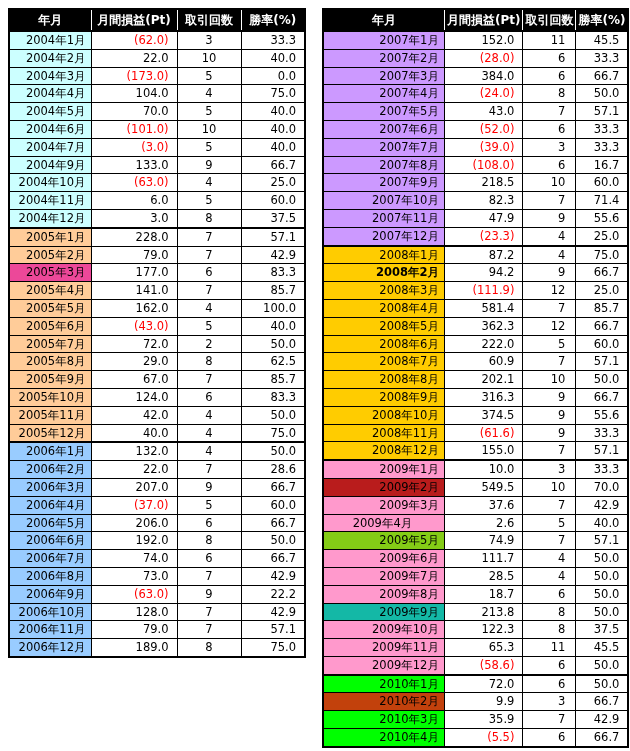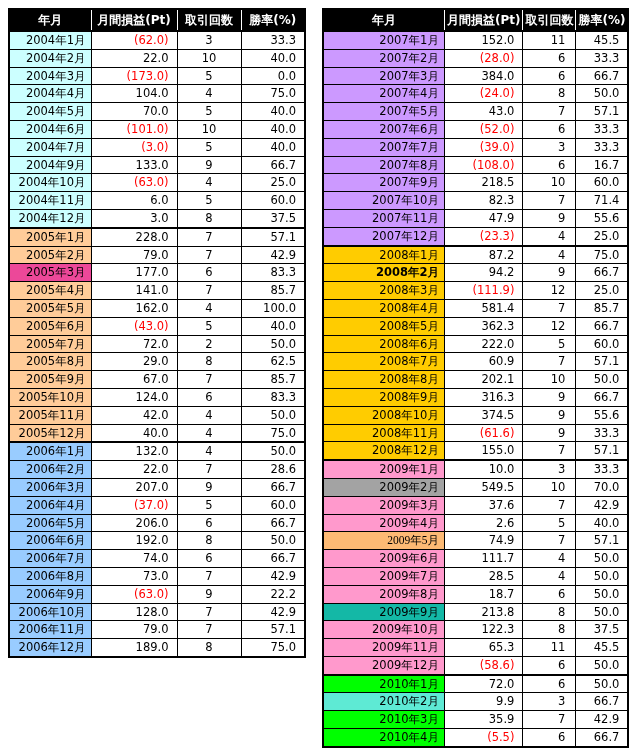--- a/index.html
+++ b/index.html
@@ -421,39 +421,39 @@
           <td class="trades">7</td>
           <td class="win">57.1</td>
         </tr>
         <tr class="ysep">
           <td class="month" style="background: rgb(255, 153, 204);">2009年1月</td>
           <td class="pl">10.0</td>
           <td class="trades">3</td>
           <td class="win">33.3</td>
         </tr>
         <tr>
-          <td class="month" style="background: #a3a3a3;">2009年2月</td>
+          <td class="month" style="background: #b91c1c;">2009年2月</td>
           <td class="pl">549.5</td>
           <td class="trades">10</td>
           <td class="win">70.0</td>
         </tr>
         <tr>
           <td class="month" style="background: rgb(255, 153, 204);">2009年3月</td>
           <td class="pl">37.6</td>
           <td class="trades">7</td>
           <td class="win">42.9</td>
         </tr>
         <tr>
-          <td class="month" style="background: rgb(255, 153, 204);">2009年4月</td>
+          <td class="month" style="background: rgb(255, 153, 204); text-align: center;">2009年4月</td>
           <td class="pl">2.6</td>
           <td class="trades">5</td>
           <td class="win">40.0</td>
         </tr>
         <tr>
-          <td class="month" style="background: #fdba74; font-family: Liberation Serif, serif;">2009年5月</td>
+          <td class="month" style="background: #84cc16;">2009年5月</td>
           <td class="pl">74.9</td>
           <td class="trades">7</td>
           <td class="win">57.1</td>
         </tr>
         <tr>
           <td class="month" style="background: rgb(255, 153, 204);">2009年6月</td>
           <td class="pl">111.7</td>
           <td class="trades">4</td>
           <td class="win">50.0</td>
         </tr>
@@ -493,21 +493,21 @@
           <td class="trades">6</td>
           <td class="win">50.0</td>
         </tr>
         <tr class="ysep">
           <td class="month" style="background: rgb(0, 255, 0);">2010年1月</td>
           <td class="pl">72.0</td>
           <td class="trades">6</td>
           <td class="win">50.0</td>
         </tr>
         <tr>
-          <td class="month" style="background: #5eead4; margin-top: 20px;">2010年2月</td>
+          <td class="month" style="background: #c2410c; margin-top: 20px;">2010年2月</td>
           <td class="pl">9.9</td>
           <td class="trades">3</td>
           <td class="win">66.7</td>
         </tr>
         <tr>
           <td class="month" style="background: rgb(0, 255, 0);">2010年3月</td>
           <td class="pl">35.9</td>
           <td class="trades">7</td>
           <td class="win">42.9</td>
         </tr>

